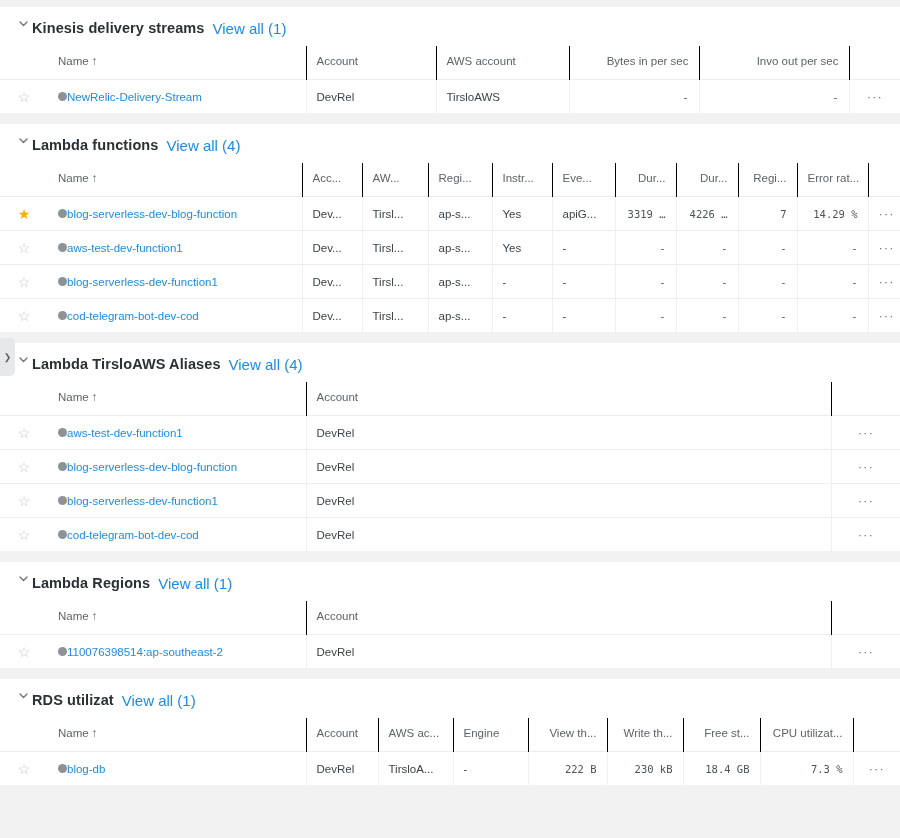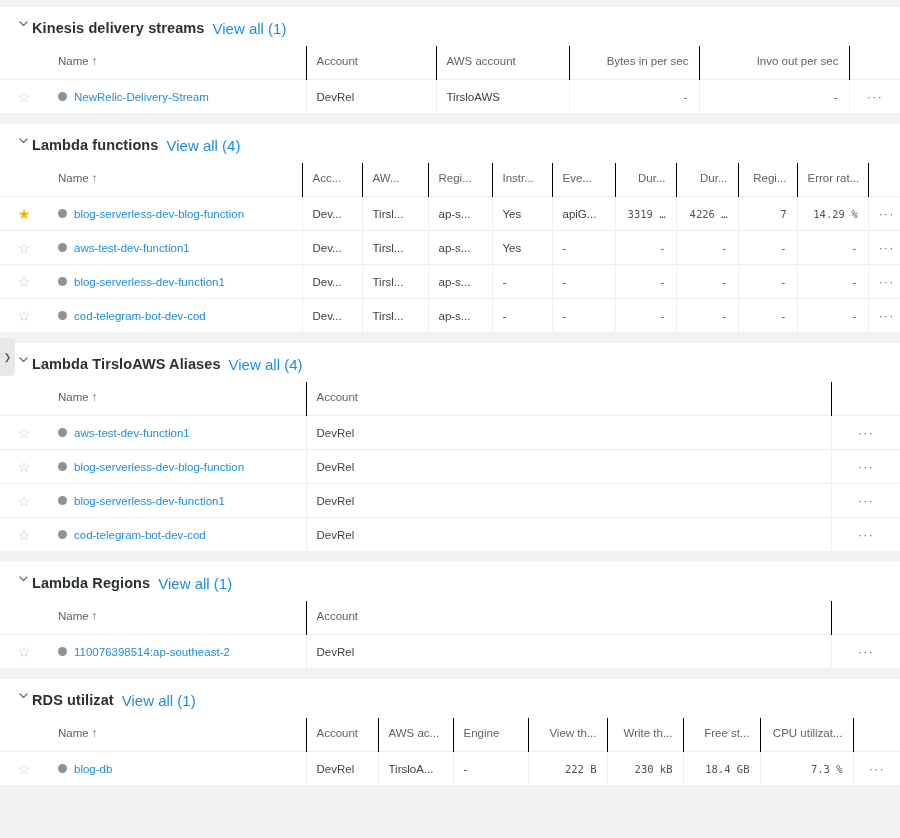--- a/index.html
+++ b/index.html
@@ -93,21 +93,21 @@
     font-size: 10.5px;
     color: #4a5357;
   }
   tbody td.last { border-right: none; }
   tbody td.starcol { border-right: none; text-align: center; padding: 0; }
   tbody tr:last-child td { border-bottom: none; }
 
   .cellname {
     display: flex;
     align-items: center;
-    gap: 7px;
+    gap: 0;
   }
   .dot {
     width: 9px; height: 9px;
     border-radius: 50%;
     background: #8d9296;
     flex: 0 0 9px;
   }
   .entname {
     color: #1d8ce0;
     font-size: 11.5px;

